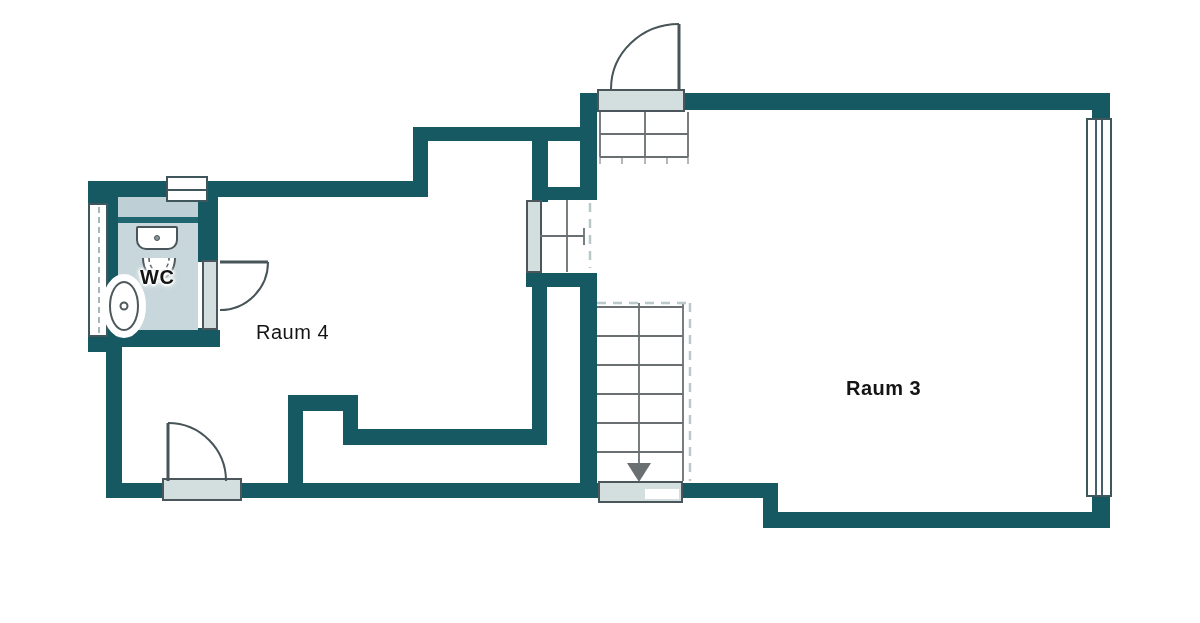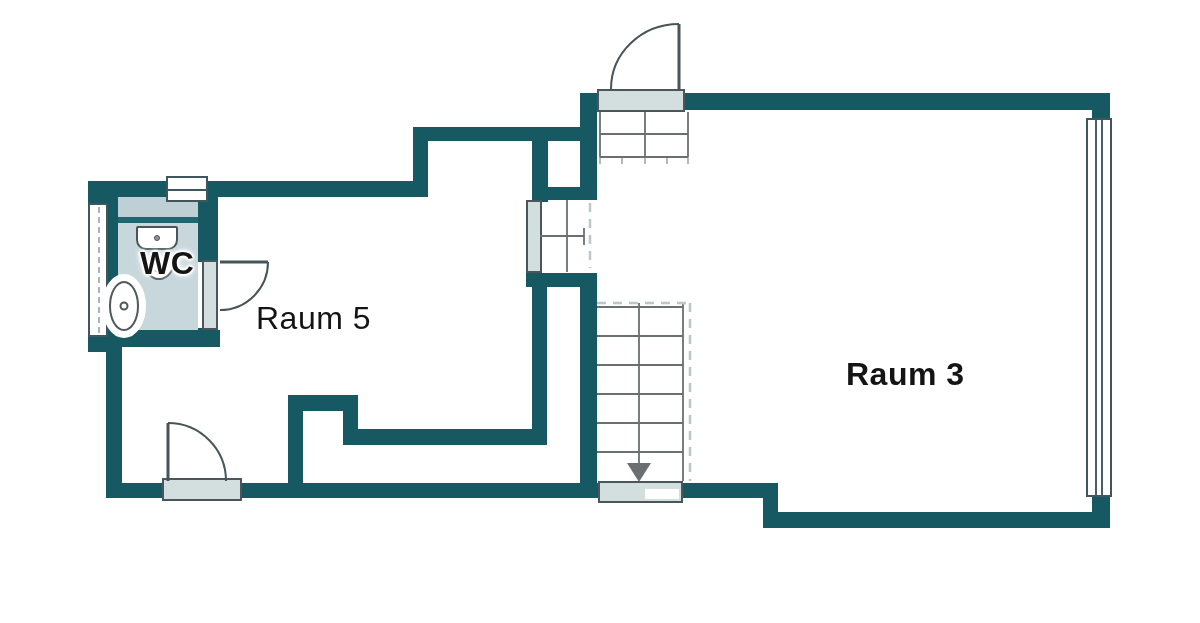--- a/index.html
+++ b/index.html
@@ -15,22 +15,22 @@
   .divider{position:absolute;background:var(--divider,#206671);}
   .thr{position:absolute;background:var(--threshold-fill,#d3dedf);
        border:2px solid var(--threshold-border,#4a565b);box-sizing:border-box;}
   .win{position:absolute;background:#fff;border:2px solid #3f565c;box-sizing:border-box;}
   .win .vdash{position:absolute;left:8px;top:2px;bottom:2px;border-left:2px dashed #a7b6ba;}
   .win .hline{position:absolute;top:11px;left:0;right:0;border-top:2px solid #3f565c;}
   .win .vline1{position:absolute;left:7px;top:0;bottom:0;border-left:2px solid #46606a;}
   .win .vline2{position:absolute;left:13px;top:0;bottom:0;border-left:2px solid #46606a;}
   .sink{position:absolute;left:136px;top:226px;width:42px;height:24px;background:#fff;
         border:2px solid #4a5559;border-radius:2px 2px 10px 10px;box-sizing:border-box;}
-  .label{position:absolute;color:var(--text,#141414);font-size:32px;line-height:1;
-         letter-spacing:0.5px;white-space:nowrap;}
+  .label{position:absolute;color:var(--text,#141414);font-size:20px;line-height:1;
+         letter-spacing:0.5px;white-space:nowrap;margin-top:20px;}
   .label.wc{font-weight:600;
     text-shadow:-2px 0 2px #fff,2px 0 2px #fff,0 -2px 2px #fff,0 2px 2px #fff,0 0 7px #fff,0 0 7px #fff;}
   svg{position:absolute;left:0;top:0;}
   .door{stroke:var(--door-line,#475559);stroke-width:2;fill:none;}
   .doorleaf{stroke:var(--door-line,#475559);stroke-width:3;fill:none;}
   .st{stroke:var(--stair-line,#6a6f72);stroke-width:1.8;fill:none;}
   .st-thin{stroke:var(--stair-line,#6a6f72);stroke-width:1;fill:none;}
   .dash{stroke:var(--dash,#bcc7ca);stroke-width:2.5;fill:none;stroke-dasharray:9 7;}
   .fx{stroke:#4f595c;stroke-width:2;fill:#fff;}
   .fx-dash{stroke:#4f595c;stroke-width:1.5;fill:none;stroke-dasharray:4 3;}
@@ -144,16 +144,16 @@
       <circle class="fx" cx="124" cy="306" r="3.5" fill="#dde5e7"></circle>
     </g>
     <g>
       <path class="fx" fill="none" d="M143,258 A16,21 0 0 0 175,258"></path>
       <path class="fx-dash" d="M149,258 A10,14 0 0 0 169,258"></path>
     </g>
     <circle cx="157" cy="238" r="2.5" fill="#8a9599" stroke="#4a5559" stroke-width="1"></circle>
   </svg>
 
   <div class="label wc" style="left:140px;top:247px;">WC</div>
-  <div class="label" style="left:256px;top:302px;">Raum 5</div>
+  <div class="label" style="left:256px;top:302px;">Raum 4</div>
   <div class="label" style="left:846px;top:358px;font-weight:bold;">Raum 3</div>
 
 </div>
 
 </body></html>

